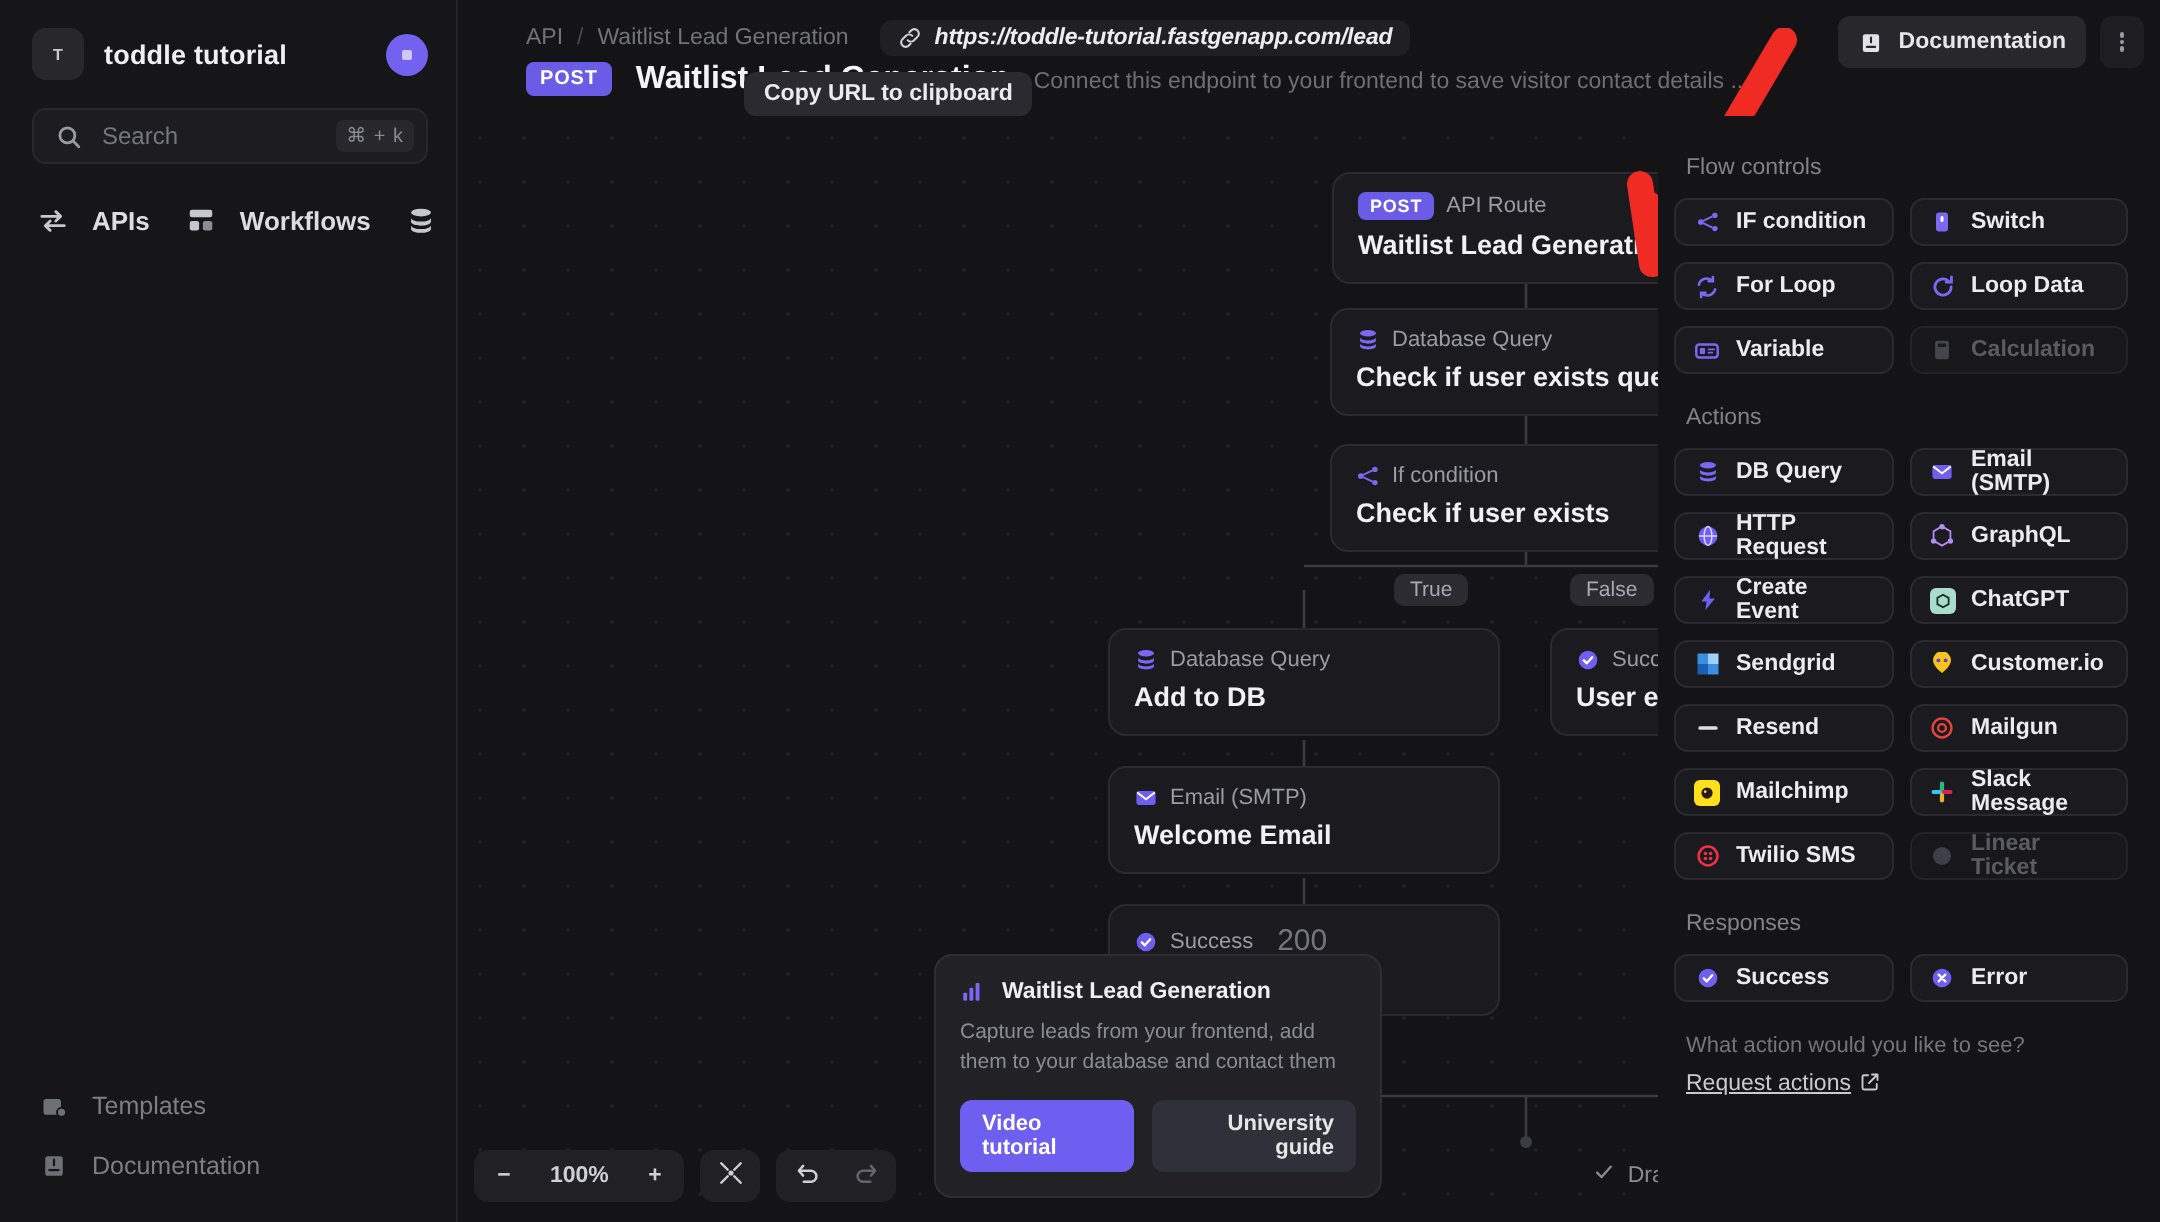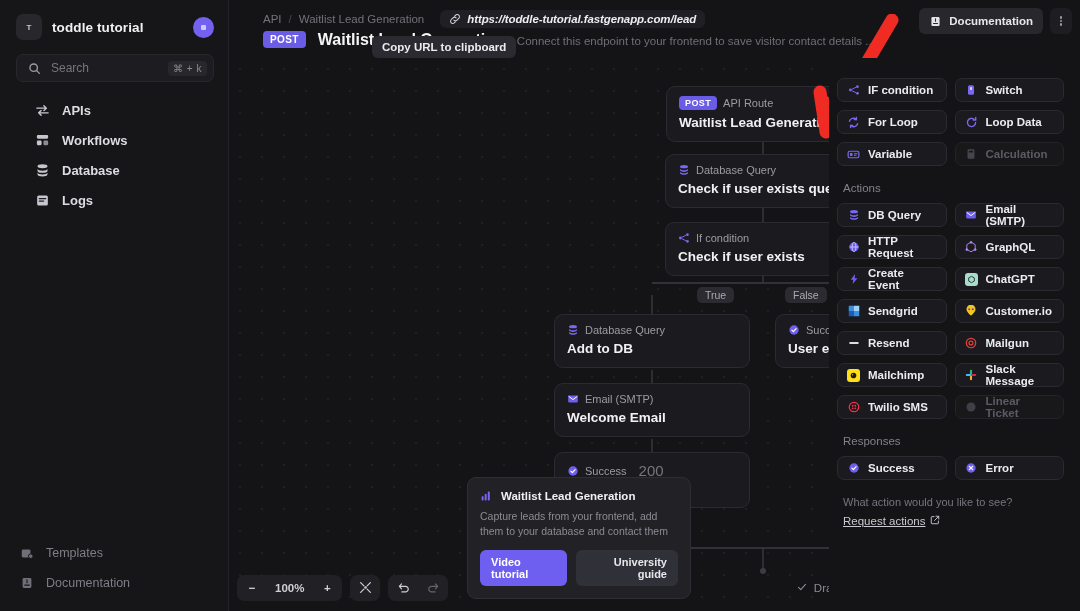--- a/index.html
+++ b/index.html
@@ -35,21 +35,21 @@
   .search {
     margin: 4px 14px 12px 16px; height: 28px; border-radius: 7px;
     background: #1d1d21; border: 1px solid #27272c;
     display: flex; align-items: center; gap: 8px; padding: 0 6px 0 9px;
   }
   .search .ph { flex: 1; font-size: 12px; color: #75757e; }
   .kbd {
     background: #27272c; border-radius: 4px; color: #8a8a93;
     font-size: 10px; padding: 2px 5px; letter-spacing: .5px;
   }
-  .nav { padding: 2px 10px 0 26px; display: flex; flex-direction: column; gap: 1px; }
+  .nav { padding: 2px 10px 0 10px; display: flex; flex-direction: row; gap: 1px; }
   .nav-item {
     display: flex; align-items: center; gap: 11px;
     height: 29px; padding: 0 8px; border-radius: 6px; cursor: pointer;
   }
   .nav-item .lbl { font-size: 13px; color: #dcdce1; font-weight: 600; }
   .nav-bottom { margin-top: auto; padding: 0 10px 14px 10px; display: flex; flex-direction: column; gap: 1px; }
   .nav-bottom .nav-item .lbl { font-size: 12.5px; color: #7e7e87; font-weight: 400; }
   .ico { display: flex; align-items: center; justify-content: center; width: 17px; flex: 0 0 17px; }
 
   
@@ -490,20 +490,21 @@
     </div>
 
     <div class="tooltip" style="left:143px;top:36px">Copy URL to clipboard</div>
 
     <svg class="arrow" width="130" height="125" viewBox="0 0 130 125">
       <path d="M118 6 L52 118 M52 118 L46 78 M52 118 L96 108" stroke="#ef2b24" stroke-width="13" stroke-linecap="round" stroke-linejoin="round" fill="none"></path>
       <path d="M52 118 L46 78 L96 108 Z" fill="#ef2b24"></path>
     </svg>
 
     <aside class="rpanel">
+      <div class="sec-title">Flow controls</div>
       <div class="grid">
         <div class="chip">
           <span class="sq">
               <svg width="12" height="12" viewBox="0 0 16 16" fill="none">
                 <circle cx="3.2" cy="8" r="1.9" fill="#7a68f2"></circle>
                 <circle cx="12.6" cy="3.6" r="1.8" fill="#7a68f2"></circle>
                 <circle cx="12.6" cy="12.4" r="1.8" fill="#7a68f2"></circle>
                 <path d="M4.8 7.2l6.2-3M4.8 8.8l6.2 3" stroke="#7a68f2" stroke-width="1.3"></path>
               </svg>
             </span>

